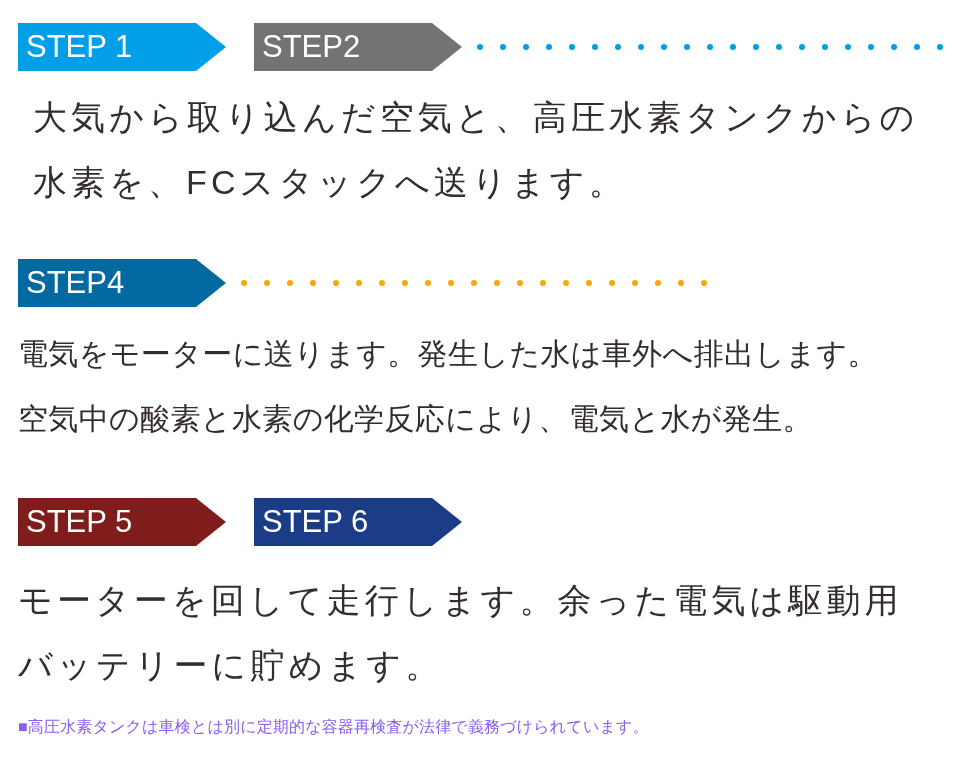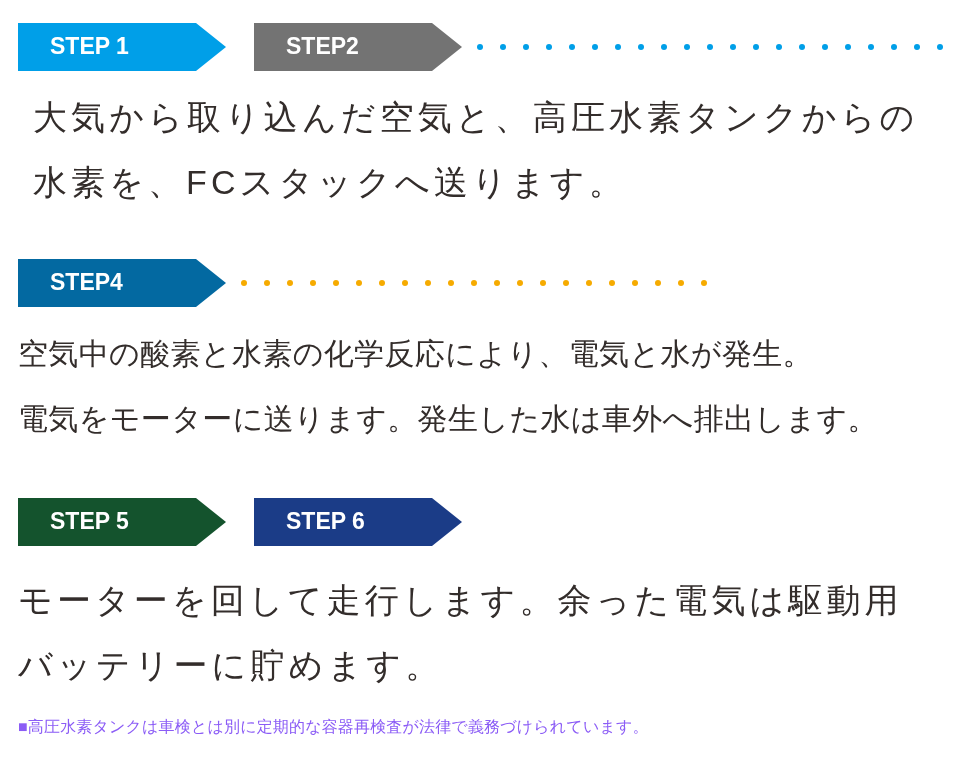--- a/index.html
+++ b/index.html
@@ -2,21 +2,21 @@
 <html><head>
 <meta charset="utf-8">
 <style>
   html,body{margin:0;padding:0;background:#ffffff;}
   body{width:960px;height:780px;font-family:"Liberation Sans","DejaVu Sans",sans-serif;}
   .page{position:relative;width:960px;height:780px;background:#ffffff;overflow:hidden;}
 
   .badge-row{display:flex;align-items:center;margin-left:18px;}
   .badge{
     flex:none;height:48px;width:208px;box-sizing:border-box;
-    padding-left:32px;color:#ffffff;font-size:23px;font-weight:700;
+    padding-left:8px;color:#ffffff;font-size:31px;font-weight:400;
     line-height:47px;white-space:nowrap;
     clip-path:polygon(0 0,calc(100% - 30px) 0,100% 50%,calc(100% - 30px) 100%,0 100%);
   }
   .badge + .badge{margin-left:28px;}
 
   .dots{display:flex;align-items:center;gap:17px;margin-left:15px;flex:none;}
   .dot{width:6px;height:6px;border-radius:50%;flex:none;}
 
   .para{margin:0 0 0 18px;color:#332d2b;}
   .para .line{display:block;white-space:nowrap;}
@@ -95,28 +95,28 @@
           <span class="dot" style="background: rgb(246, 171, 0);"></span>
           <span class="dot" style="background: rgb(246, 171, 0);"></span>
           <span class="dot" style="background: rgb(246, 171, 0);"></span>
           <span class="dot" style="background: rgb(246, 171, 0);"></span>
           <span class="dot" style="background: rgb(246, 171, 0);"></span>
           <span class="dot" style="background: rgb(246, 171, 0);"></span>
           <span class="dot" style="background: rgb(246, 171, 0);"></span>
         </div>
     </div>
     <p class="para para-tight p-2">
+      <span class="line">電気をモーターに送ります。発生した水は車外へ排出します。</span>
       <span class="line">空気中の酸素と水素の化学反応により、電気と水が発生。</span>
-      <span class="line">電気をモーターに送ります。発生した水は車外へ排出します。</span>
     </p>
   </section>
 
   <section>
     <div class="badge-row row-3">
-      <div class="badge" style="background: #14532d;">STEP 5</div>
+      <div class="badge" style="background: #7f1d1d;">STEP 5</div>
       <div class="badge" style="background: rgb(27, 60, 135);">STEP 6</div>
     </div>
     <p class="para para-wide p-3">
       <span class="line">モーターを回して走行します。余った電気は駆動用</span>
       <span class="line">バッテリーに貯めます。</span>
     </p>
   </section>
 
   <p class="footnote">■高圧水素タンクは車検とは別に定期的な容器再検査が法律で義務づけられています。</p>
 

